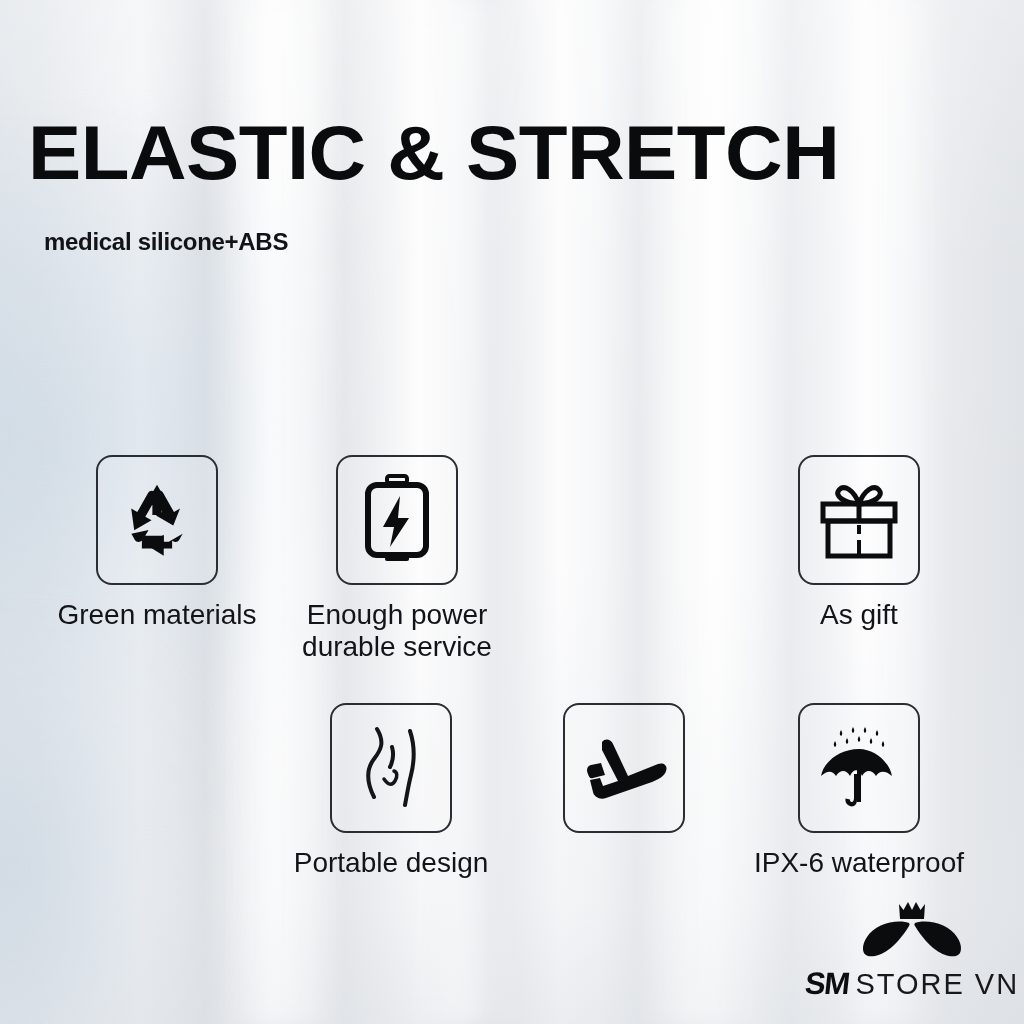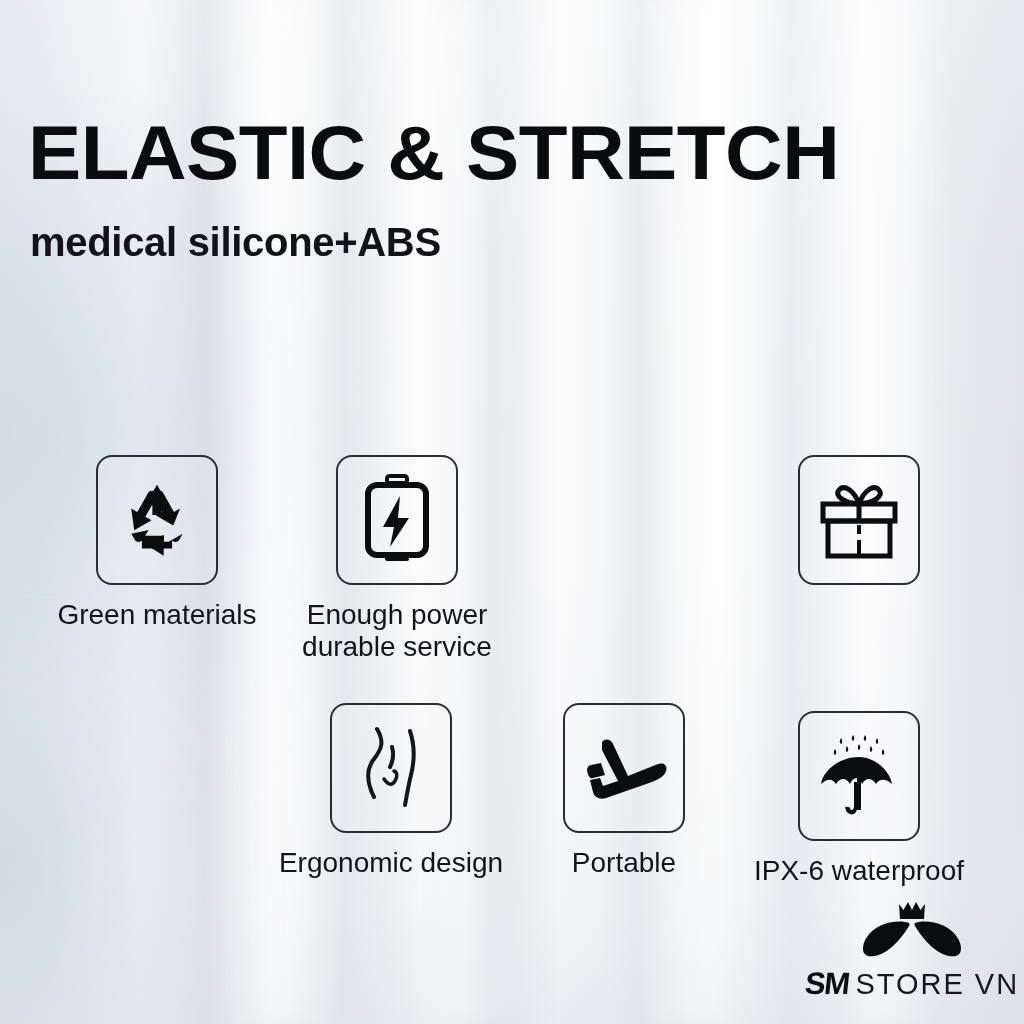--- a/index.html
+++ b/index.html
@@ -125,24 +125,24 @@
     font-weight: bold;
     font-size: 76px;
     line-height: 82px;
     letter-spacing: -0.5px;
     color: #090b0d;
     transform: scaleX(1.05);
     transform-origin: left center;
     white-space: nowrap;
   }
   .subhead {
-    margin: 26px 0 0 2px;
+    margin: 26px 0 0 16px;
     font-family: "Liberation Sans", sans-serif;
     font-weight: bold;
-    font-size: 40px;
+    font-size: 24px;
     line-height: 44px;
     letter-spacing: -0.3px;
     color: #111316;
     white-space: nowrap;
   }
 
   
   .features {
     position: absolute;
     left: 0;
@@ -276,51 +276,51 @@
           <svg width="86" height="84" viewBox="0 0 86 84">
             <path d="M43 26 C38 12 28 6 23 12 C18 18 28 25 43 26 Z" fill="none" stroke="#0a0c0e" stroke-width="5" stroke-linejoin="round"></path>
             <path d="M43 26 C48 12 58 6 63 12 C68 18 58 25 43 26 Z" fill="none" stroke="#0a0c0e" stroke-width="5" stroke-linejoin="round"></path>
             <rect x="7" y="26" width="72" height="17" fill="none" stroke="#0a0c0e" stroke-width="5"></rect>
             <rect x="12" y="43" width="62" height="35" fill="none" stroke="#0a0c0e" stroke-width="5"></rect>
             <line x1="43" y1="26" x2="43" y2="43" stroke="#0a0c0e" stroke-width="5"></line>
             <line x1="43" y1="47" x2="43" y2="56" stroke="#0a0c0e" stroke-width="4"></line>
             <line x1="43" y1="62" x2="43" y2="78" stroke="#0a0c0e" stroke-width="4"></line>
           </svg>
         </div>
+        <div class="feature-label">As gift</div>
       </div>
 
     </div>
 
     <div class="feature-row" style="height:230px;">
 
       <div class="feature" style="left:271px; top:0;">
         <div class="icon-box">
           <svg width="74" height="90" viewBox="0 0 74 90">
             <path d="M23 6 C31 19 27 27 20 36 C13 45 12 58 20 74" fill="none" stroke="#131518" stroke-width="4" stroke-linecap="round"></path>
             <path d="M56 8 C62 26 60 40 57 52 C54 64 53 72 51 82" fill="none" stroke="#131518" stroke-width="4" stroke-linecap="round"></path>
             <path d="M38 24 C40 31 39 38 36 44" fill="none" stroke="#131518" stroke-width="4" stroke-linecap="round"></path>
             <path d="M30 56 C34 62 38 63 41 58 C44 53 43 49 40 48" fill="none" stroke="#131518" stroke-width="3.5" stroke-linecap="round"></path>
           </svg>
         </div>
-        <div class="feature-label">Ergonomic design</div>
+        <div class="feature-label">Portable design</div>
       </div>
 
       <div class="feature" style="left:504px; top:0;">
         <div class="icon-box">
           <svg width="88" height="72" viewBox="0 0 88 72">
             <g fill="#0a0c0e">
               <path d="M22 10 C25 6 31 7 33 12 L48 44 L78 32 C84 30 88 34 86 39 C85 43 80 47 72 50 L26 66 C20 68 14 65 13 60 L10 48 L20 46 L23 54 L38 49 L22 18 Z"></path>
               <path d="M8 42 C6 38 7 34 11 33 L21 31 L25 43 L13 46 C10 47 9 45 8 42 Z"></path>
             </g>
           </svg>
         </div>
-        <div class="feature-label">Portable</div>
-      </div>
-
-      <div class="feature" style="left:739px; top:8px;">
+      </div>
+
+      <div class="feature" style="left:739px; top:0;">
         <div class="icon-box">
           <svg width="86" height="92" viewBox="0 0 86 92">
             <g fill="#0a0c0e">
               <path d="M25 8 q2.5 4 0 6 q-2.5 -2 0 -6 Z"></path>
               <path d="M37 5 q2.5 4 0 6 q-2.5 -2 0 -6 Z"></path>
               <path d="M49 5 q2.5 4 0 6 q-2.5 -2 0 -6 Z"></path>
               <path d="M61 8 q2.5 4 0 6 q-2.5 -2 0 -6 Z"></path>
               <path d="M19 19 q2.5 4 0 6 q-2.5 -2 0 -6 Z"></path>
               <path d="M31 16 q2.5 4 0 6 q-2.5 -2 0 -6 Z"></path>
               <path d="M43 14 q2.5 4 0 6 q-2.5 -2 0 -6 Z"></path>

